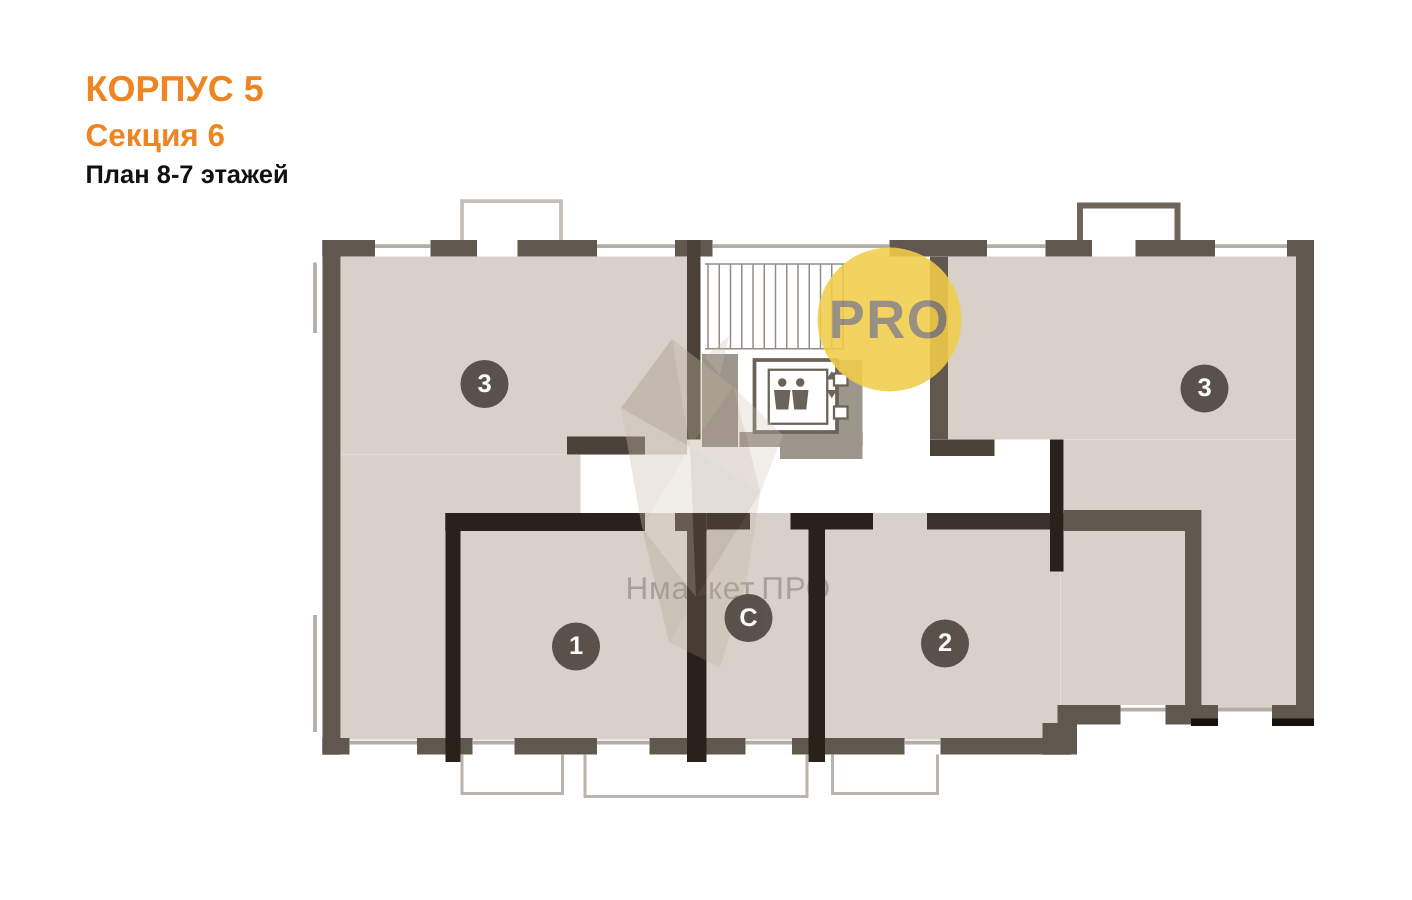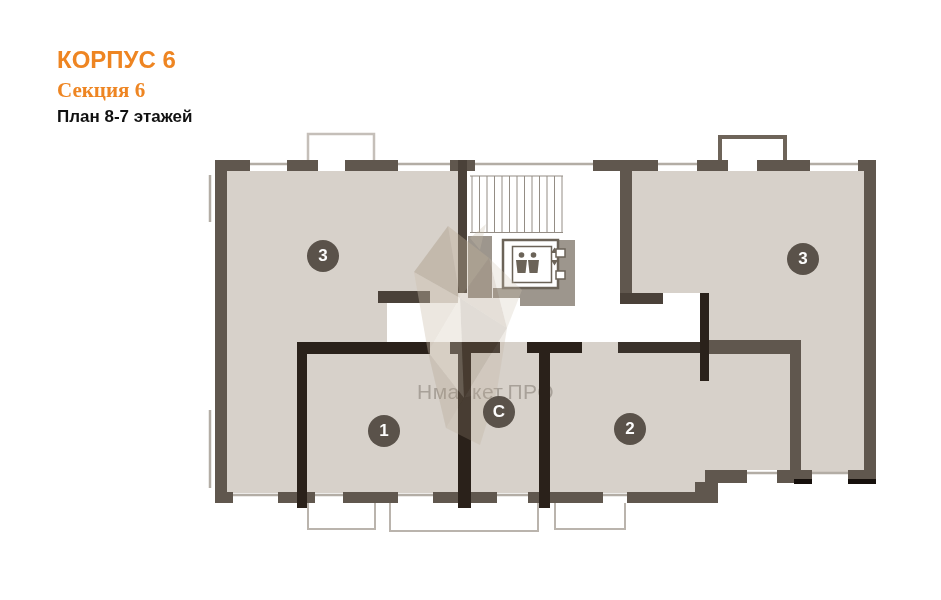--- a/index.html
+++ b/index.html
@@ -2,21 +2,21 @@
 <html style="--accent: #ee8522; --title_text: #111111; --room_fill: #d7d1ca; --wall_outer: #60574e; --wall_inner: #2a211a; --wall_mid: #4a4139; --shaft_gray: #9d968d; --thin_line: #b3ada5; --balcony_dark: #6e6459; --label_bg: #544c44; --pro_fill: #f2cd49; --pro_text: #8b8173; --brand_text: #8c857c;"><head>
 <meta charset="utf-8">
 <style>
   html,body{margin:0;padding:0;background:#fff;}
   .stage{
     position:relative;width:941px;height:600px;background:#ffffff;overflow:hidden;
     font-family:"Liberation Sans",sans-serif;
   }
   .title{position:absolute;left:57px;line-height:1;white-space:nowrap;}
   .title--building{top:48px;font-size:24px;font-weight:bold;color:var(--accent,#ee8522);}
-  .title--section{top:80px;font-size:21px;font-weight:bold;color:var(--accent,#ee8522);font-family:Liberation Serif, serif;}
+  .title--section{top:80px;font-size:21px;font-weight:bold;color:var(--accent,#ee8522);}
   .title--plan{top:108px;font-size:17px;font-weight:bold;color:var(--title_text,#111);}
   svg.plan{position:absolute;left:0;top:0;}
   
   .fill-room{fill:var(--room_fill,#d7d1ca);}
   .w-outer{fill:var(--wall_outer,#60574e);}
   .w-mid{fill:var(--wall_mid,#4a4139);}
   .w-black{fill:var(--wall_inner,#2a211a);}
   .w-dark2{fill:#3a322b;}
   .underline-black{fill:#16100c;}
   .shaft{fill:var(--shaft_gray,#9d968d);}
@@ -45,21 +45,21 @@
     background:var(--pro_fill,#f2cd49);opacity:.88;
     display:flex;align-items:center;justify-content:center;
     font-size:36px;font-weight:600;letter-spacing:1px;color:var(--pro_text,#8b8173);
   }
 </style>
 </head>
 <body>
 
 <div class="stage">
 
-  <div class="title title--building">КОРПУС 6</div>
+  <div class="title title--building">КОРПУС 5</div>
   <div class="title title--section">Секция 6</div>
   <div class="title title--plan">План 8-7 этажей</div>
 
   <svg class="plan" width="941" height="600" viewBox="0 0 941 600">
 
     <g>
       <rect class="fill-room" x="227" y="171" width="231" height="132"></rect>
       <rect class="fill-room" x="227" y="303" width="160" height="190"></rect>
       <rect class="fill-room" x="307" y="342" width="151" height="151"></rect>
       <rect class="fill-room" x="471" y="342" width="70" height="151"></rect>
@@ -193,14 +193,15 @@
       <polygon points="489,258 507,328 522,290" fill="rgba(210,198,180,0.28)"></polygon>
     </g>
   </svg>
 
   <div class="room-label room-label--r3l">3</div>
   <div class="room-label room-label--r3r">3</div>
   <div class="room-label room-label--r1">1</div>
   <div class="room-label room-label--rc">С</div>
   <div class="room-label room-label--r2">2</div>
 
+  <div class="pro-badge">PRO</div>
 
 </div>
 
 </body></html>

